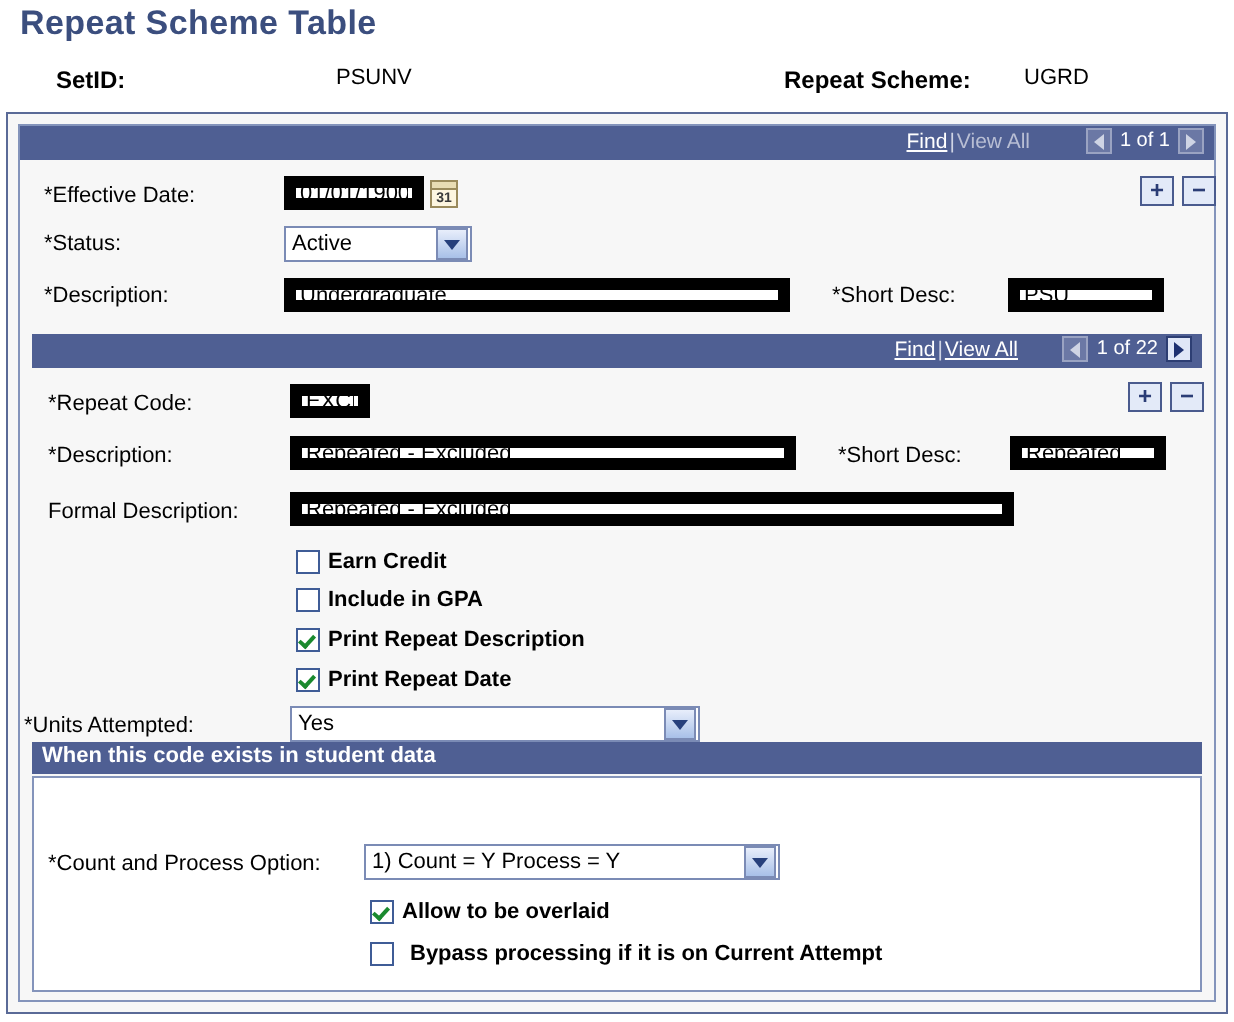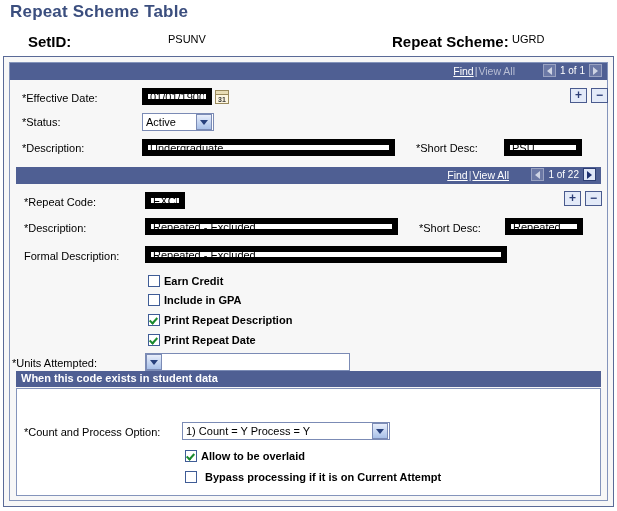--- a/index.html
+++ b/index.html
@@ -33,21 +33,21 @@
   .keyrow {
     position: absolute;
     top: 33px;
     left: 0;
     width: 617px;
     height: 18px;
   }
   .key-label {
     position: absolute;
     font-weight: bold;
-    font-size: 15px;
+    font-size: 12px;
     color: #000;
   }
   .key-value {
     position: absolute;
     font-size: 11px;
     color: #000;
   }
   #setid-label     { left: 28px;  top: 0; }
   #setid-value     { left: 168px; top: 0; }
   #scheme-label    { left: 392px; top: 0; }
@@ -357,21 +357,21 @@
 </div>
 
 <span class="flabel" style="left:22px; top:92px;">*Effective Date:</span>
 <input class="tinput" style="left: 142px; top: 88px; width: 70px;" value="01/01/1900">
 <div id="calendar-icon">
   <div class="cal-top"></div>
   <div class="cal-num">31</div>
 </div>
 
 <span class="flabel" style="left:22px; top:116px;">*Status:</span>
-<div class="tselect" style="left:142px; top:113px; width:72px;">
+<div class="tselect" style="left:142px; top:113px; width:94px;">
   <span class="sel-text">Active</span>
   <span class="sel-arrow">
       <span class="caret"></span>
     </span>
 </div>
 
 <span class="flabel" style="left:22px; top:142px;">*Description:</span>
 <input class="tinput" style="left: 142px; top: 139px; width: 253px;" value="Undergraduate">
 
 <span class="flabel" style="left:416px; top:142px;">*Short Desc:</span>
@@ -424,20 +424,21 @@
   <span class="cblabel">Print Repeat Description</span>
 </div>
 
 <div class="cbrow" style="left:148px; top:334px;">
   <span class="cbox checked"></span>
   <span class="cblabel">Print Repeat Date</span>
 </div>
 
 <span class="flabel" style="left:12px; top:357px;">*Units Attempted:</span>
 <div class="tselect" style="left:145px; top:353px; width:205px;">
+  <span class="sel-text">Yes</span>
   <span class="sel-arrow">
       <span class="caret"></span>
     </span>
 </div>
 
 <div class="cbrow" style="left:148px; top:375px;">
   <span class="cbox"></span>
 </div>
 
 <div id="group-box"></div>

